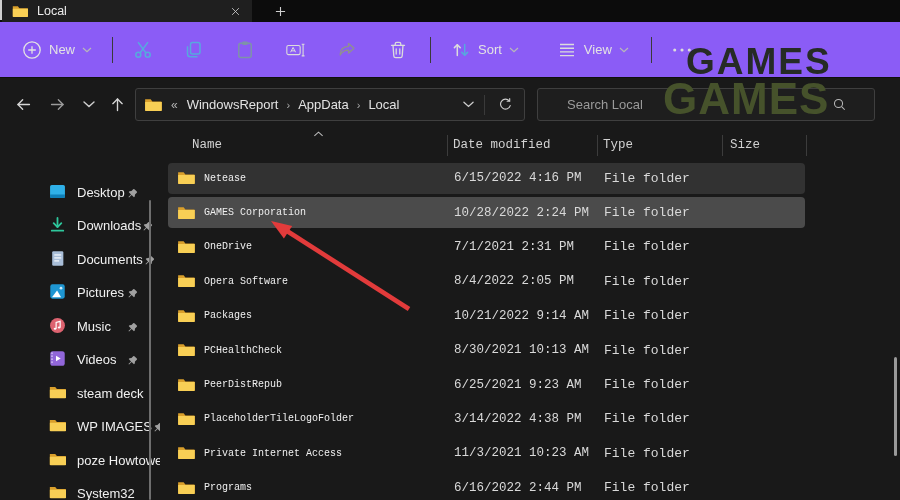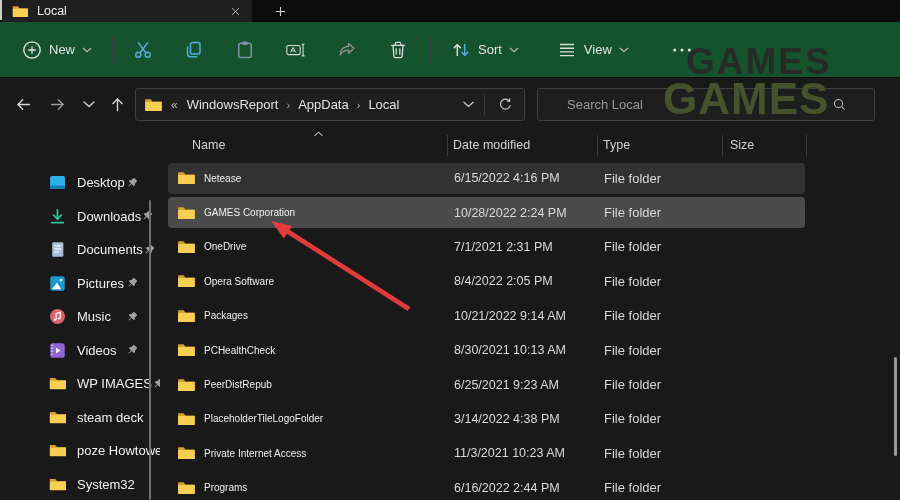--- a/index.html
+++ b/index.html
@@ -23,21 +23,21 @@
   .tab-title { margin-left:9px; }
   .tab-close { margin-left:auto; width:18px; height:16px; display:flex; align-items:center; justify-content:center;
     background:transparent; border:none; padding:0; }
   .tab-close .ic { width:9px; height:9px; }
   .newtab { position:absolute; left:268px; top:0; width:24px; height:22px; display:flex; align-items:center;
     justify-content:center; background:transparent; border:none; padding:0; }
   .newtab .ic { width:11px; height:11px; }
 
   
   .toolbar {
-    position:absolute; left:0; top:22px; width:900px; height:56px; background:#14532d;
+    position:absolute; left:0; top:22px; width:900px; height:56px; background:#8b5cf6;
     border-bottom:1px solid #0f0f0f; display:flex; align-items:center;
   }
   .tbtn {
     background:transparent; border:none; color:#e3e3e3; font-family:inherit; font-size:13px;
     display:flex; align-items:center; gap:7px; padding:7px 9px; border-radius:4px;
   }
   .tbtn .ic { width:20px; height:20px; }
   .tbtn .chev { width:10px; height:6px; }
   .icon-btn { justify-content:center; width:38px; }
   .tsep { width:1px; height:26px; background:#3a3a3a; flex:none; }
@@ -88,30 +88,30 @@
   .search-ic { width:15px; height:15px; flex:none; }
 
   
   .watermark { position:absolute; z-index:6; pointer-events:none; font-weight:bold; line-height:1; }
   .wm1 { left:686px; top:43px; font-size:37px; letter-spacing:2px; color:#262b26;text-align:right; }
   .wm2 { left:663px; top:77px; font-size:44px; letter-spacing:1px; color:#46522b; }
 
   
   .sidebar { position:absolute; left:0; top:130px; width:160px; height:370px; overflow:hidden; }
   .side-list { position:absolute; left:0; top:36px; width:160px; }
-  .side-item { display:flex; align-items:center; height:33.5px; padding-left:49px; font-size:13px;
+  .side-item { display:flex; align-items:flex-end; height:33.5px; padding-left:49px; font-size:13px;
     color:#f0f0f0; white-space:nowrap; overflow:hidden; }
   .side-icon { width:17px; height:17px; margin-right:11px; flex:none; }
   .side-pin { width:12px; height:12px; margin-left:auto; margin-right:22px; flex:none; }
   .side-pin.hidden { visibility:hidden; }
   .side-scrollbar { position:absolute; left:149px; top:70px; width:2px; height:300px;
     background:#6e6e6e; border-radius:2px; }
 
   
-  .listpane { position:absolute; left:166px; top:130px; width:734px; height:370px; }
+  .listpane { position:absolute; left:166px; top:130px; width:734px; height:370px;font-family:Liberation Mono, monospace; }
   .cols-header { position:relative; height:30px; font-size:12.5px; color:#d2d2d2; }
   .col-label { position:absolute; top:8px; background:none; border:none; color:#d2d2d2;
     font-family:inherit; font-size:12.5px; padding:0; }
   .col-name { left:26px; } .col-date { left:287px; } .col-type { left:437px; } .col-size { left:564px; }
   .sort-caret { position:absolute; left:147px; top:1px; width:11px; height:6px; }
   .col-sep { position:absolute; top:5px; width:1px; height:21px; background:#3c3c3c; }
   .cs1 { left:281px; } .cs2 { left:431px; } .cs3 { left:556px; } .cs4 { left:640px; }
 
   .rows { position:absolute; left:0; top:31px; width:734px; }
   .row { position:relative; height:34.4px; }
@@ -455,37 +455,37 @@
         </span>
   </div>
 
   <div class="side-item">
     <span class="ic side-icon">
           <svg viewBox="0 0 20 16">
             <path d="M1 1.5h6.3l2 2.4h9.9a.8.8 0 0 1 .8.8v9.9H1z" fill="#d99f2b"></path>
             <path d="M1 4.7h19v9.2a.9.9 0 0 1-.9.9H1.9a.9.9 0 0 1-.9-.9z" fill="#f8cf55"></path>
           </svg>
         </span>
-    <span class="side-label">WP IMAGES</span>
-    <span class="ic side-pin">
+    <span class="side-label">steam deck</span>
+    <span class="ic side-pin hidden">
           <svg viewBox="0 0 16 16" fill="#a0a0a0">
             <path d="M9.6 1.6a1.1 1.1 0 0 1 1.6 0l3.2 3.2a1.1 1.1 0 0 1 0 1.6l-2.4 2.3-.3 2.6-1.1 1.1-3.1-3.1-3.4 3.5-.9-.9 3.5-3.4-3.1-3.1 1.1-1.1 2.6-.3z"></path>
           </svg>
         </span>
   </div>
 
   <div class="side-item">
     <span class="ic side-icon">
           <svg viewBox="0 0 20 16">
             <path d="M1 1.5h6.3l2 2.4h9.9a.8.8 0 0 1 .8.8v9.9H1z" fill="#d99f2b"></path>
             <path d="M1 4.7h19v9.2a.9.9 0 0 1-.9.9H1.9a.9.9 0 0 1-.9-.9z" fill="#f8cf55"></path>
           </svg>
         </span>
-    <span class="side-label">steam deck</span>
-    <span class="ic side-pin hidden">
+    <span class="side-label">WP IMAGES</span>
+    <span class="ic side-pin">
           <svg viewBox="0 0 16 16" fill="#a0a0a0">
             <path d="M9.6 1.6a1.1 1.1 0 0 1 1.6 0l3.2 3.2a1.1 1.1 0 0 1 0 1.6l-2.4 2.3-.3 2.6-1.1 1.1-3.1-3.1-3.4 3.5-.9-.9 3.5-3.4-3.1-3.1 1.1-1.1 2.6-.3z"></path>
           </svg>
         </span>
   </div>
 
   <div class="side-item">
     <span class="ic side-icon">
           <svg viewBox="0 0 20 16">
             <path d="M1 1.5h6.3l2 2.4h9.9a.8.8 0 0 1 .8.8v9.9H1z" fill="#d99f2b"></path>

